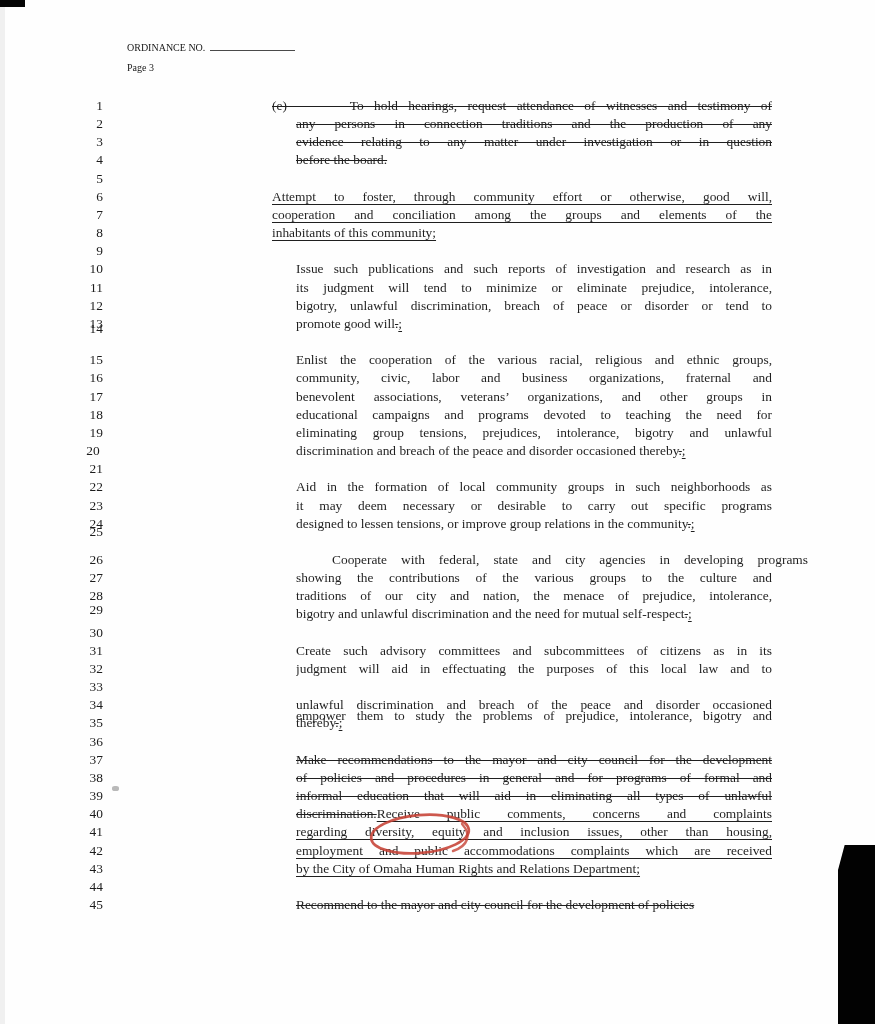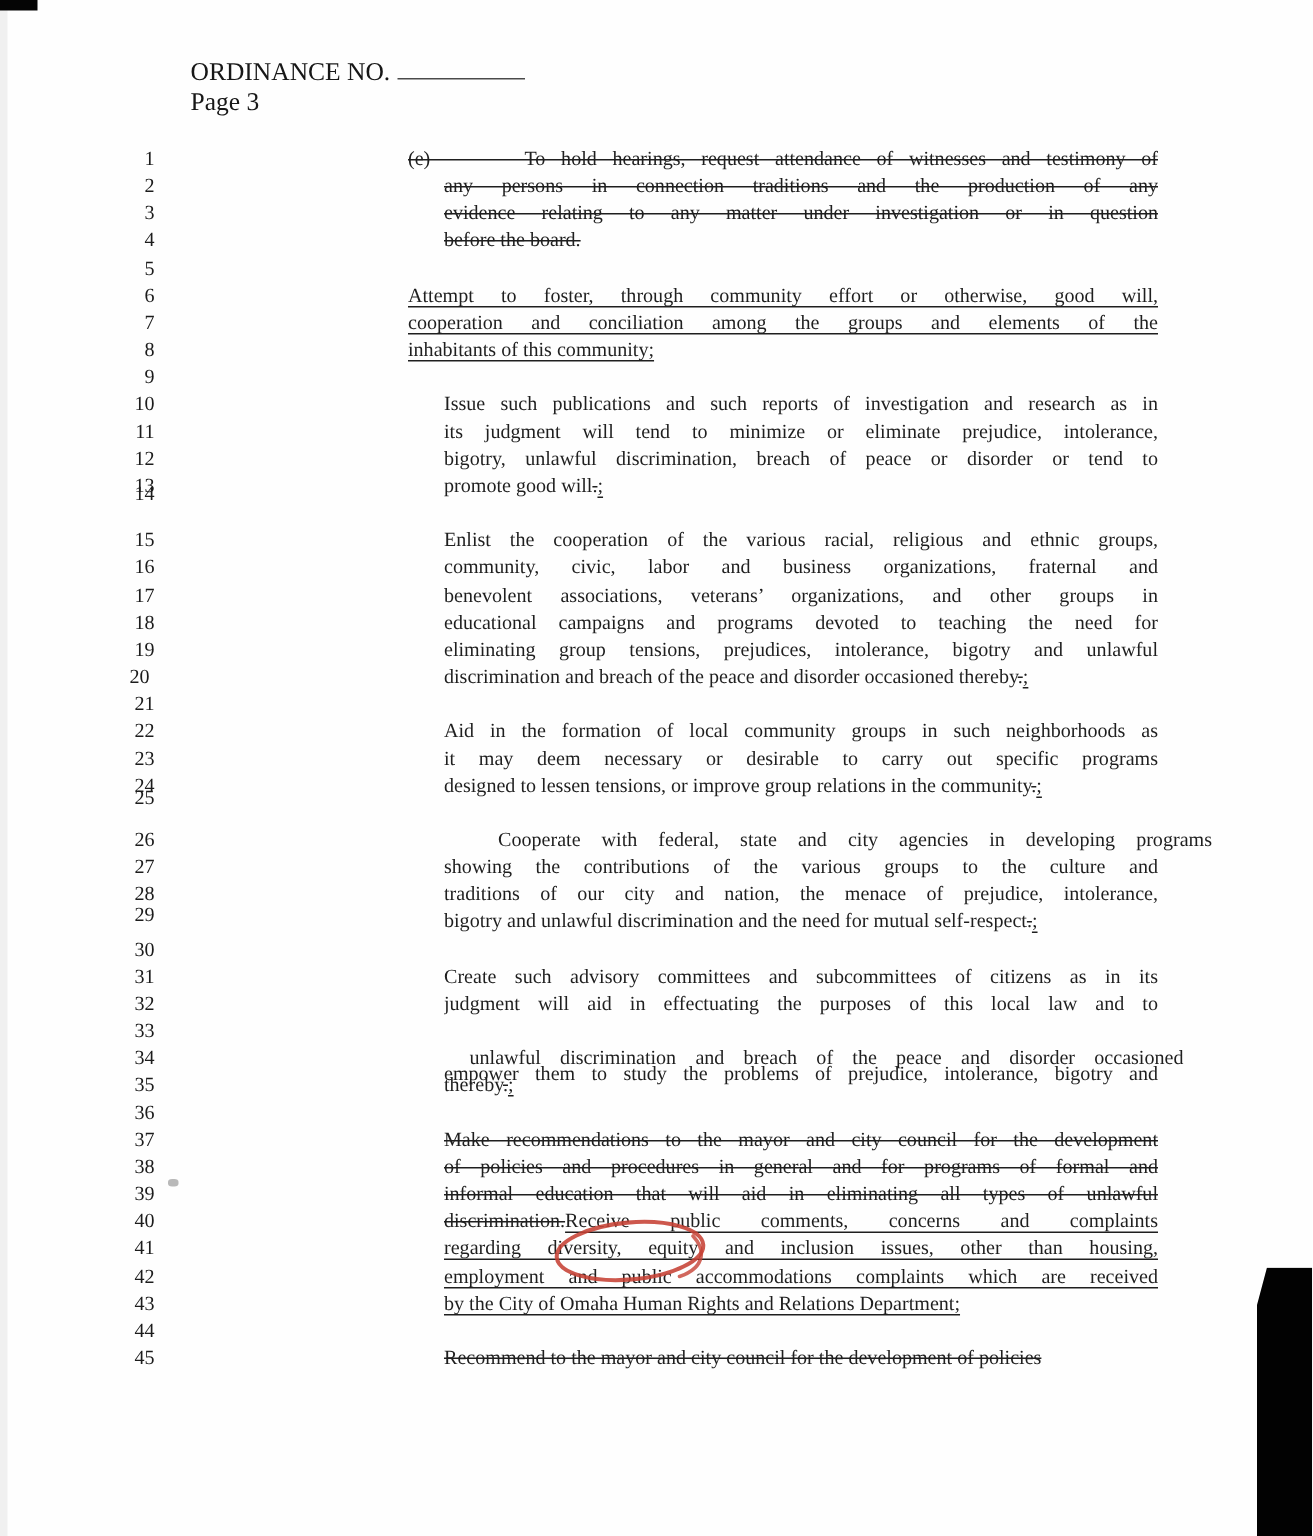--- a/index.html
+++ b/index.html
@@ -1,21 +1,21 @@
 <!DOCTYPE html>
 <html><head>
 <meta charset="utf-8">
 <style>
   html,body{margin:0;padding:0;background:#ffffff;}
   .page{
     position:relative;width:875px;height:1024px;background:#fefefe;
     font-family:"Liberation Serif","DejaVu Serif",serif;color:#1f1f1f;
     overflow:hidden;
   }
-  .hdr{position:absolute;left:127px;top:38px;font-size:17px;line-height:20px;color:#171717;}
+  .hdr{position:absolute;left:127px;top:38px;font-size:10px;line-height:20px;color:#171717;}
   .hdr-row{white-space:nowrap;}
   .blank-line{display:inline-block;width:85px;border-bottom:1.6px solid #4a4a4a;margin-left:5px;height:12px;}
   .gutter{position:absolute;left:83px;top:97px;width:20px;}
   .gutter .ln{position:absolute;right:0;width:20px;height:18.16px;font-size:13.4px;line-height:18.16px;text-align:right;color:#1c1c1c;}
   .text-col{position:absolute;left:296px;top:97px;width:476px;}
   .line{
     position:absolute;left:0;width:476px;height:18.16px;
     font-size:13.4px;line-height:18.16px;
     text-align:justify;text-align-last:justify;overflow:hidden;
   }
@@ -118,21 +118,21 @@
       <div class="line" style="top: 381.36px;"><span class="sg-plain">Aid in the formation of local community groups in such neighborhoods as</span></div>
       <div class="line" style="top: 399.52px;"><span class="sg-plain">it may deem necessary or desirable to carry out specific programs</span></div>
       <div class="line end" style="top: 417.68px;"><span class="sg-plain">designed to lessen tensions, or improve group relations in the community</span><span class="sg-strike">.</span><span class="sg-ins">;</span></div>
       <div class="line" style="top: 454px; margin-left: 36px;"><span class="sg-plain">Cooperate with federal, state and city agencies in developing programs</span></div>
       <div class="line" style="top: 472.16px;"><span class="sg-plain">showing the contributions of the various groups to the culture and</span></div>
       <div class="line" style="top: 490.32px;"><span class="sg-plain">traditions of our city and nation, the menace of prejudice, intolerance,</span></div>
       <div class="line end" style="top: 508.48px;"><span class="sg-plain">bigotry and unlawful discrimination and the need for mutual self-respect</span><span class="sg-strike">.</span><span class="sg-ins">;</span></div>
       <div class="line" style="top: 544.8px;"><span class="sg-plain">Create such advisory committees and subcommittees of citizens as in its</span></div>
       <div class="line" style="top: 562.96px;"><span class="sg-plain">judgment will aid in effectuating the purposes of this local law and to</span></div>
       <div class="line" style="top: 610px;"><span class="sg-plain">empower them to study the problems of prejudice, intolerance, bigotry and</span></div>
-      <div class="line" style="top: 599.28px; margin-left: 17px;"><span class="sg-plain">unlawful discrimination and breach of the peace and disorder occasioned</span></div>
+      <div class="line" style="top: 599.28px;"><span class="sg-plain">unlawful discrimination and breach of the peace and disorder occasioned</span></div>
       <div class="line end" style="top: 617.44px;"><span class="sg-plain">thereby</span><span class="sg-strike">.</span><span class="sg-ins">;</span></div>
       <div class="line" style="top: 653.76px;"><span class="sg-strike">Make recommendations to the mayor and city council for the development</span></div>
       <div class="line" style="top: 671.92px;"><span class="sg-strike">of policies and procedures in general and for programs of formal and</span></div>
       <div class="line" style="top: 690.08px;"><span class="sg-strike">informal education that will aid in eliminating all types of unlawful</span></div>
       <div class="line" style="top: 708.24px;"><span class="sg-strike">discrimination.</span><span class="sg-ins">Receive public comments, concerns and complaints</span></div>
       <div class="line" style="top: 726.4px;"><span class="sg-ins">regarding diversity, equity and inclusion issues, other than housing,</span></div>
       <div class="line" style="top: 744.56px;"><span class="sg-ins">employment and public accommodations complaints which are received</span></div>
       <div class="line end" style="top: 762.72px;"><span class="sg-ins">by the City of Omaha Human Rights and Relations Department;</span></div>
       <div class="line end" style="top: 799.04px;"><span class="sg-strike">Recommend to the mayor and city council for the development of policies</span></div>
     </div>

